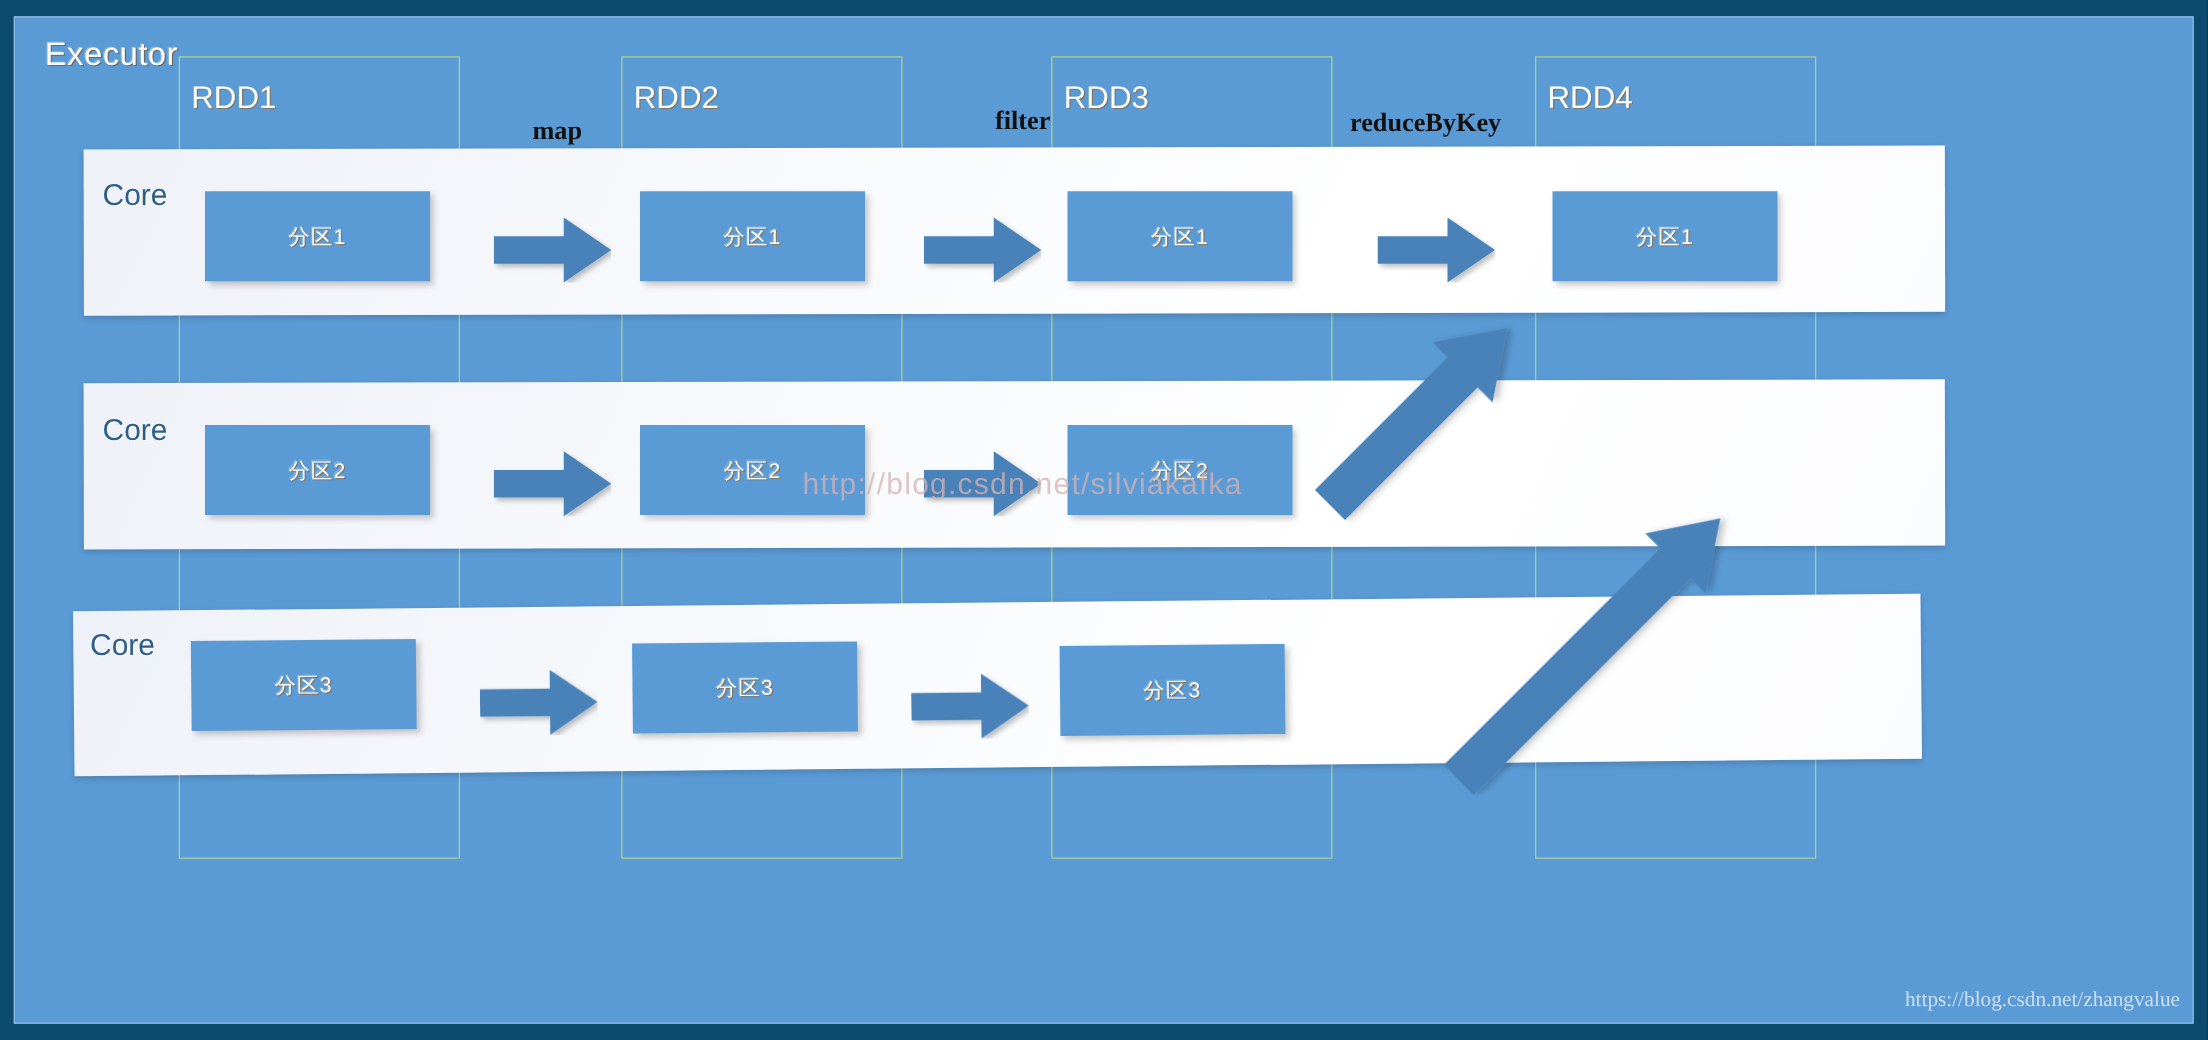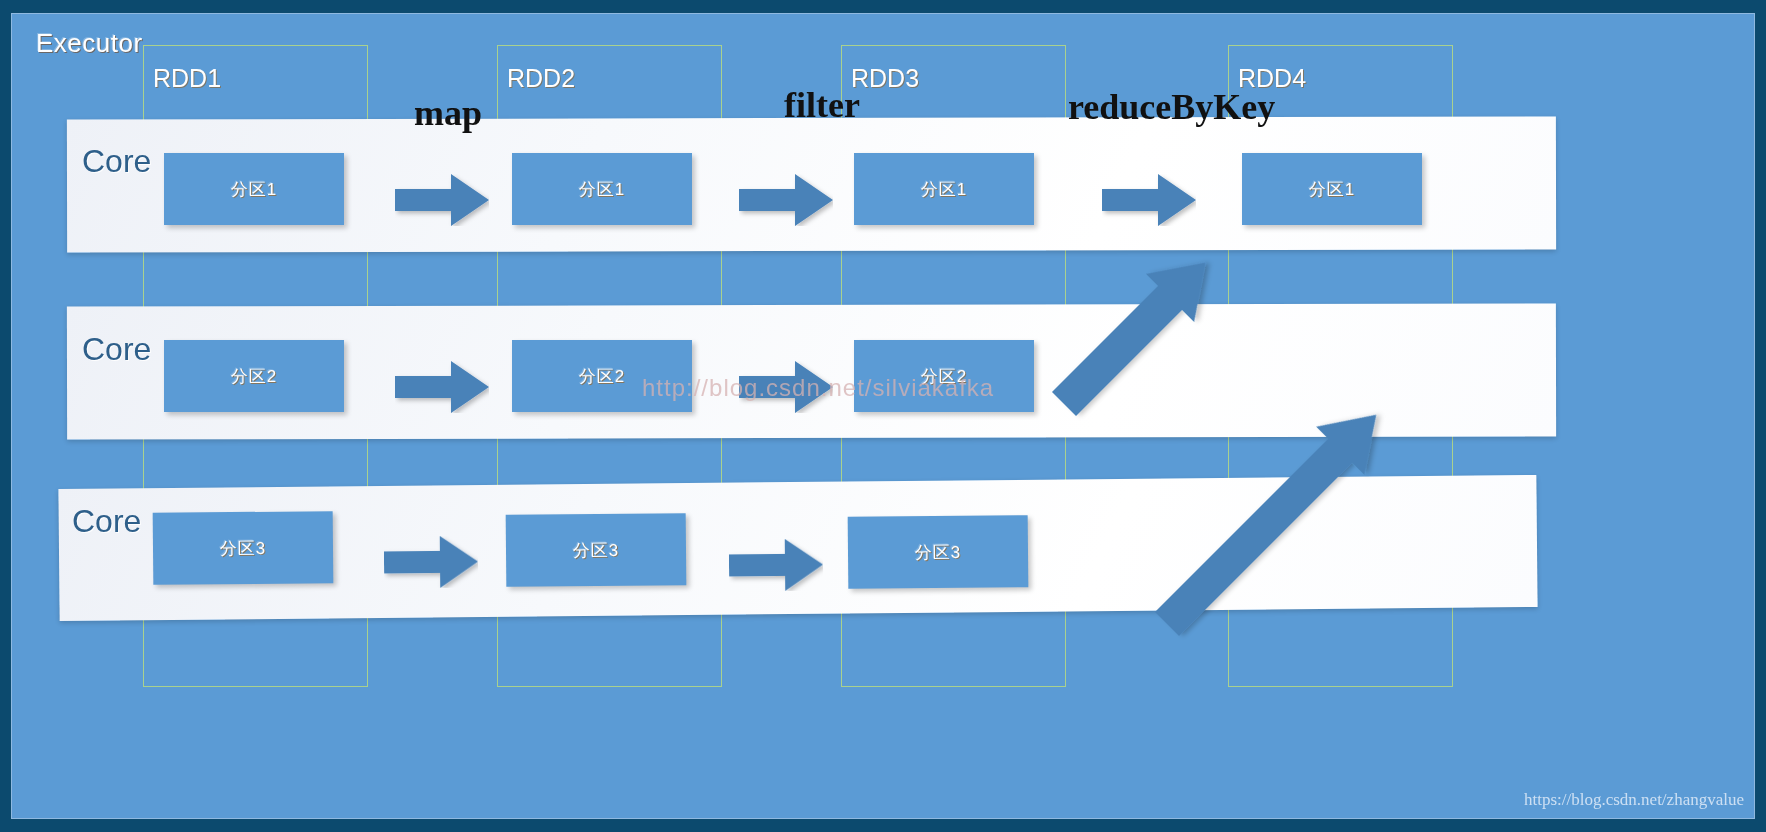--- a/index.html
+++ b/index.html
@@ -39,21 +39,21 @@
     white-space:nowrap;
   }
   
   .core-row{
     position:absolute;
     background:linear-gradient(115deg,#eef1f7 0%,#f7f9fc 35%,#ffffff 70%,#fbfcfe 100%);
     box-shadow:0 2px 5px rgba(0,0,0,.18);
   }
   .core-label{
     position:absolute;
-    font-size:32px;color:#2E5F8A;
+    font-size:24px;color:#2E5F8A;
     text-shadow:1px 1px 0 rgba(255,255,255,.9);
     white-space:nowrap;
   }
   
   .part{
     position:absolute;
     background:#5B9BD5;
     box-shadow:3px 3px 5px rgba(0,0,0,.22);
     display:flex;align-items:center;justify-content:center;
   }
@@ -61,23 +61,24 @@
     font-size:17px;color:#ffffff;
     text-shadow:1px 1px 0 rgba(160,95,20,.6), -1px -1px 0 rgba(255,255,255,.2);
     white-space:nowrap;
     letter-spacing:1px;
   }
   
   .op-label{
     position:absolute;
     font-family:"Liberation Serif", serif;
     font-weight:bold;
-    font-size:36px;
+    font-size:21px;
     color:#111111;
     white-space:nowrap;
+    margin-left:12px;
   }
   
   .arrow-h{position:absolute;}
   .arrow-d{position:absolute;}
   
   #wm-mid{
     position:absolute;
     font-family:Liberation Sans, sans-serif;
     font-size:24px;
     color:rgba(214,178,178,.75);

